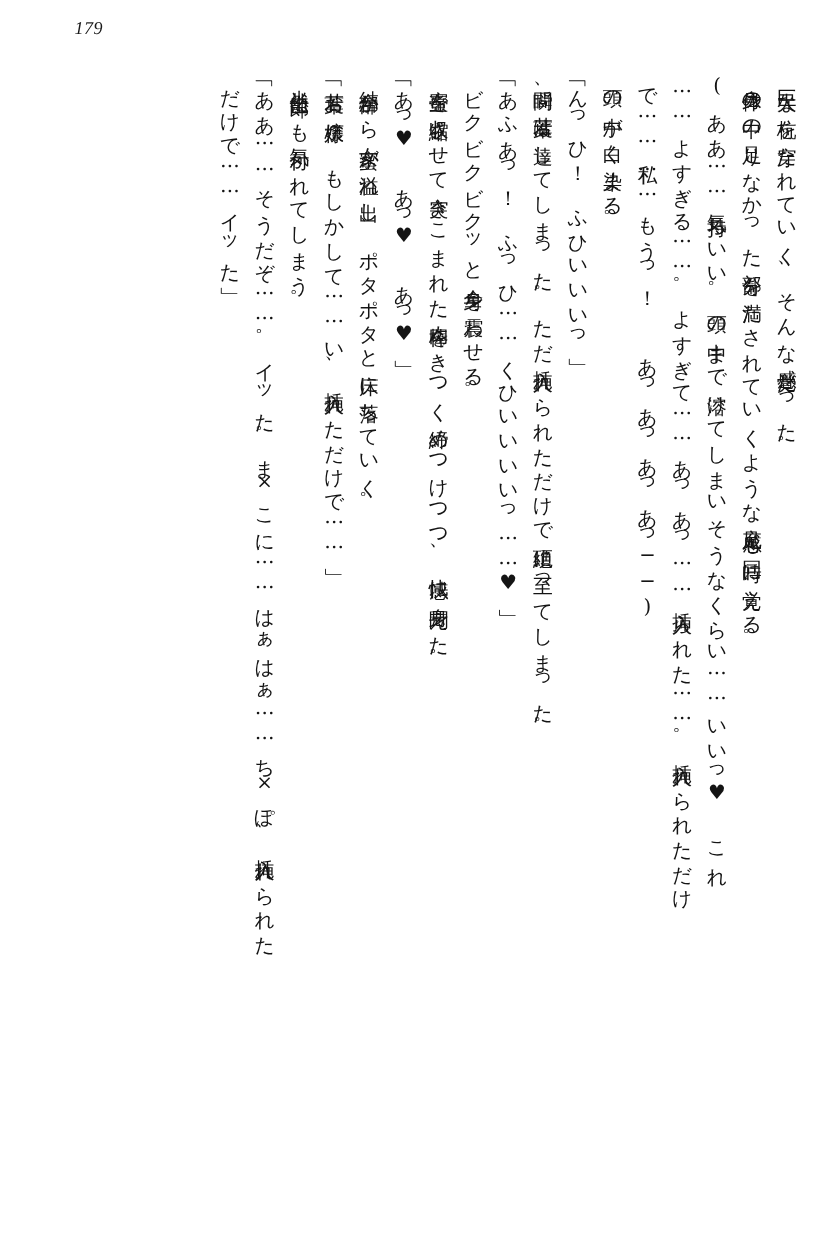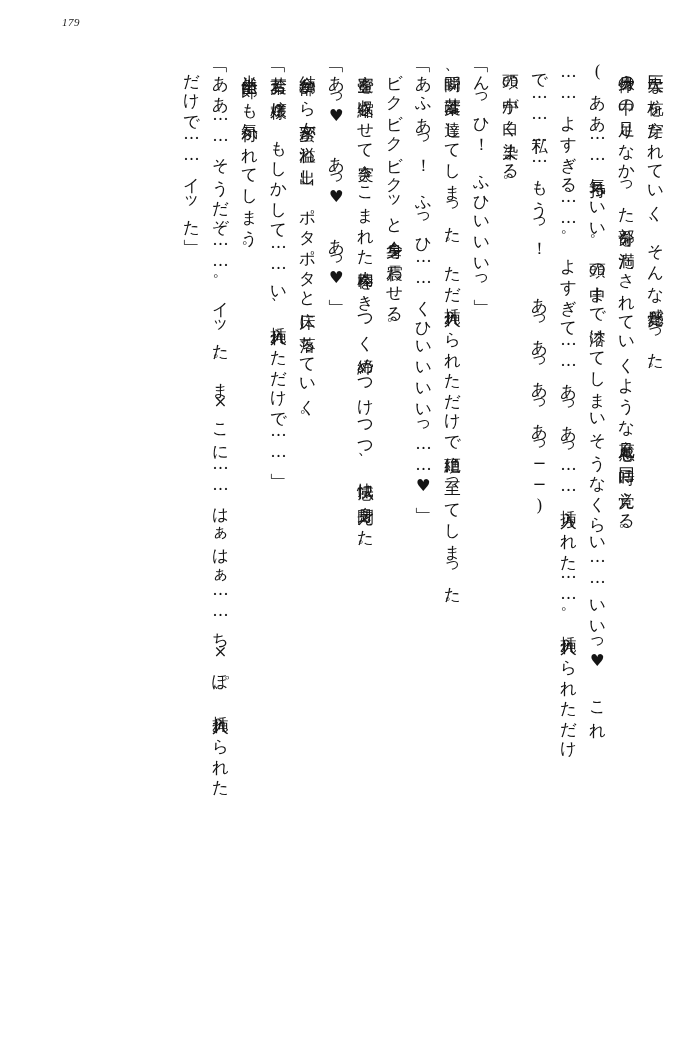--- a/index.html
+++ b/index.html
@@ -16,21 +16,21 @@
     width: 693px;
     height: 1050px;
     background: #ffffff;
     overflow: hidden;
     box-sizing: border-box;
   }
   .page-number {
     position: absolute;
     top: 16px;
     left: 62px;
-    font-size: 11px;
+    font-size: 15px;
     font-style: italic;
     font-family: "Liberation Serif", "DejaVu Serif", serif;
     color: #1a1a1a;
     letter-spacing: 0.5px;
   }
   .text-block {
     position: absolute;
     top: 62px;
     left: 28px;
     right: 30px;

